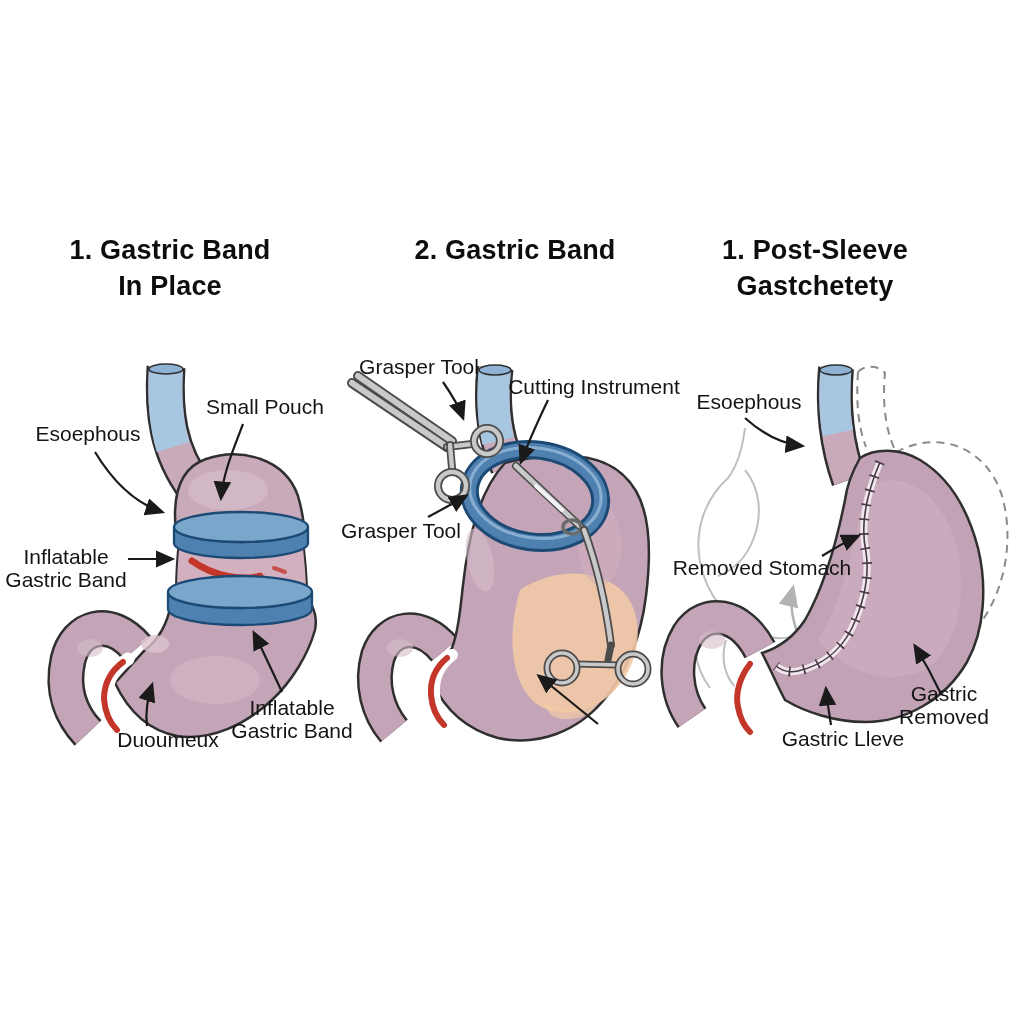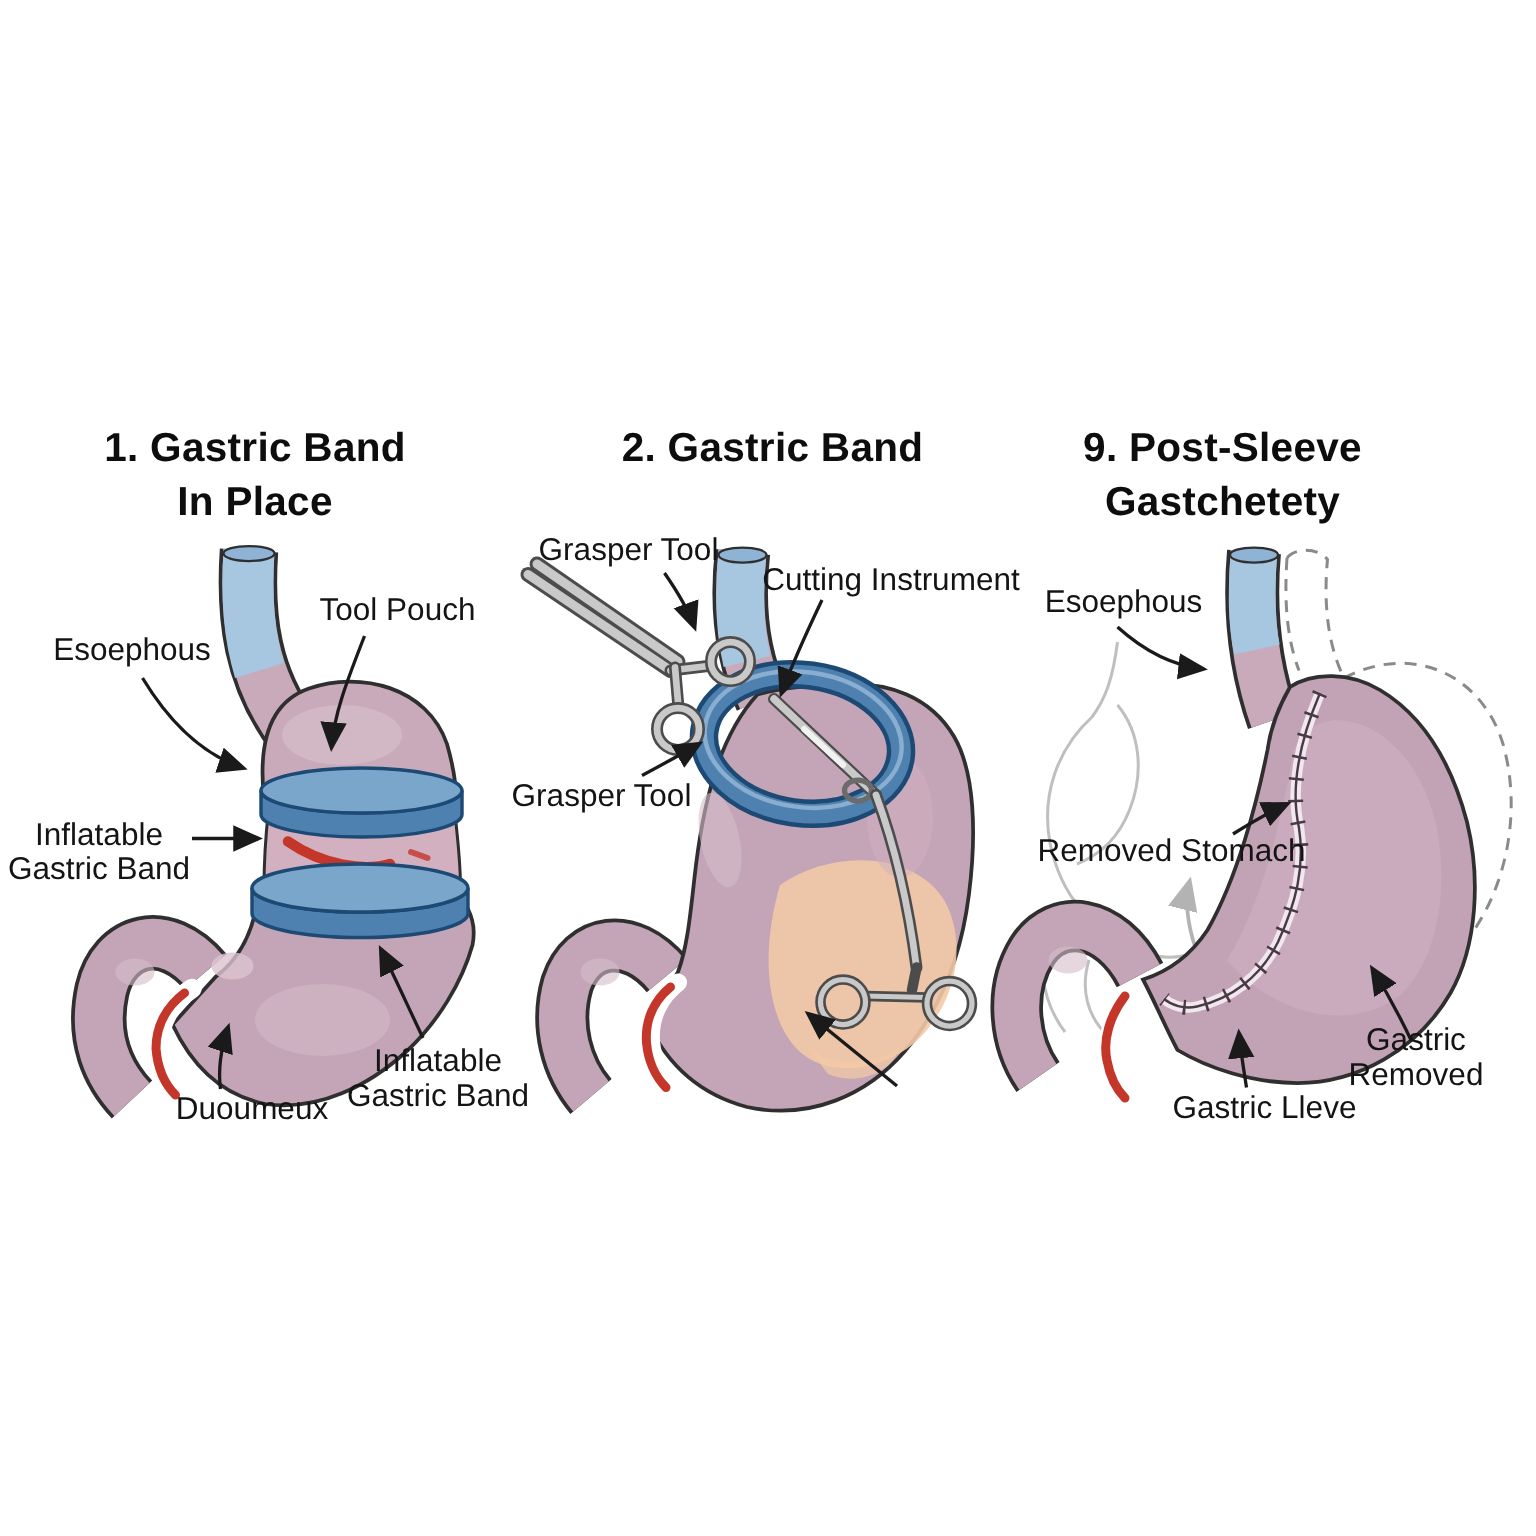--- a/index.html
+++ b/index.html
@@ -1,20 +1,20 @@
 <!DOCTYPE html>
 <html><head>
 <meta charset="utf-8">
 <style>
   html,body{margin:0;padding:0;background:#ffffff;}
   #canvas{position:relative;width:1024px;height:1024px;background:#ffffff;overflow:hidden;
           font-family:"Liberation Sans", sans-serif;}
   #art{position:absolute;left:0;top:0;}
   .title{position:absolute;transform:translateX(-50%);font-size:27px;font-weight:bold;
-         text-align:center;line-height:36px;color:#0d0d0d;letter-spacing:.2px;white-space:nowrap;margin-top:48px;}
+         text-align:center;line-height:36px;color:#0d0d0d;letter-spacing:.2px;white-space:nowrap;}
   .lbl{position:absolute;transform:translateX(-50%);font-size:21px;color:#141414;
        text-align:center;line-height:23px;white-space:nowrap;}
 </style>
 </head>
 <body>
 
 <div id="canvas">
 
   <svg id="art" width="1024" height="1024" viewBox="0 0 1024 1024">
     <defs>
@@ -195,41 +195,41 @@
   </svg>
 
   <div class="title" style="left:170px;top:232px">
     <div>1. Gastric Band</div>
     <div>In Place</div>
   </div>
   <div class="title" style="left:515px;top:232px">
     <div>2. Gastric Band</div>
   </div>
   <div class="title" style="left:815px;top:232px">
-    <div>9. Post-Sleeve</div>
+    <div>1. Post-Sleeve</div>
     <div>Gastchetety</div>
   </div>
 
-  <div class="lbl" style="left:265px;top:395px">Tool Pouch</div>
+  <div class="lbl" style="left:265px;top:395px">Small Pouch</div>
   <div class="lbl" style="left:88px;top:422px">Esoephous</div>
   <div class="lbl" style="left:66px;top:545px">
     <div>Inflatable</div>
     <div>Gastric Band</div>
   </div>
   <div class="lbl" style="left:292px;top:696px">
     <div>Inflatable</div>
     <div>Gastric Band</div>
   </div>
   <div class="lbl" style="left:168px;top:728px">Duoumeux</div>
 
   <div class="lbl" style="left:419px;top:355px">Grasper Tool</div>
   <div class="lbl" style="left:594px;top:375px">Cutting Instrument</div>
   <div class="lbl" style="left:401px;top:519px">Grasper Tool</div>
 
   <div class="lbl" style="left:749px;top:390px">Esoephous</div>
-  <div class="lbl" style="left:781px;top:556px">Removed Stomach</div>
+  <div class="lbl" style="left:762px;top:556px">Removed Stomach</div>
   <div class="lbl" style="left:843px;top:727px">Gastric Lleve</div>
   <div class="lbl" style="left:944px;top:682px">
     <div>Gastric</div>
     <div>Removed</div>
   </div>
 
 </div>
 
 </body></html>

